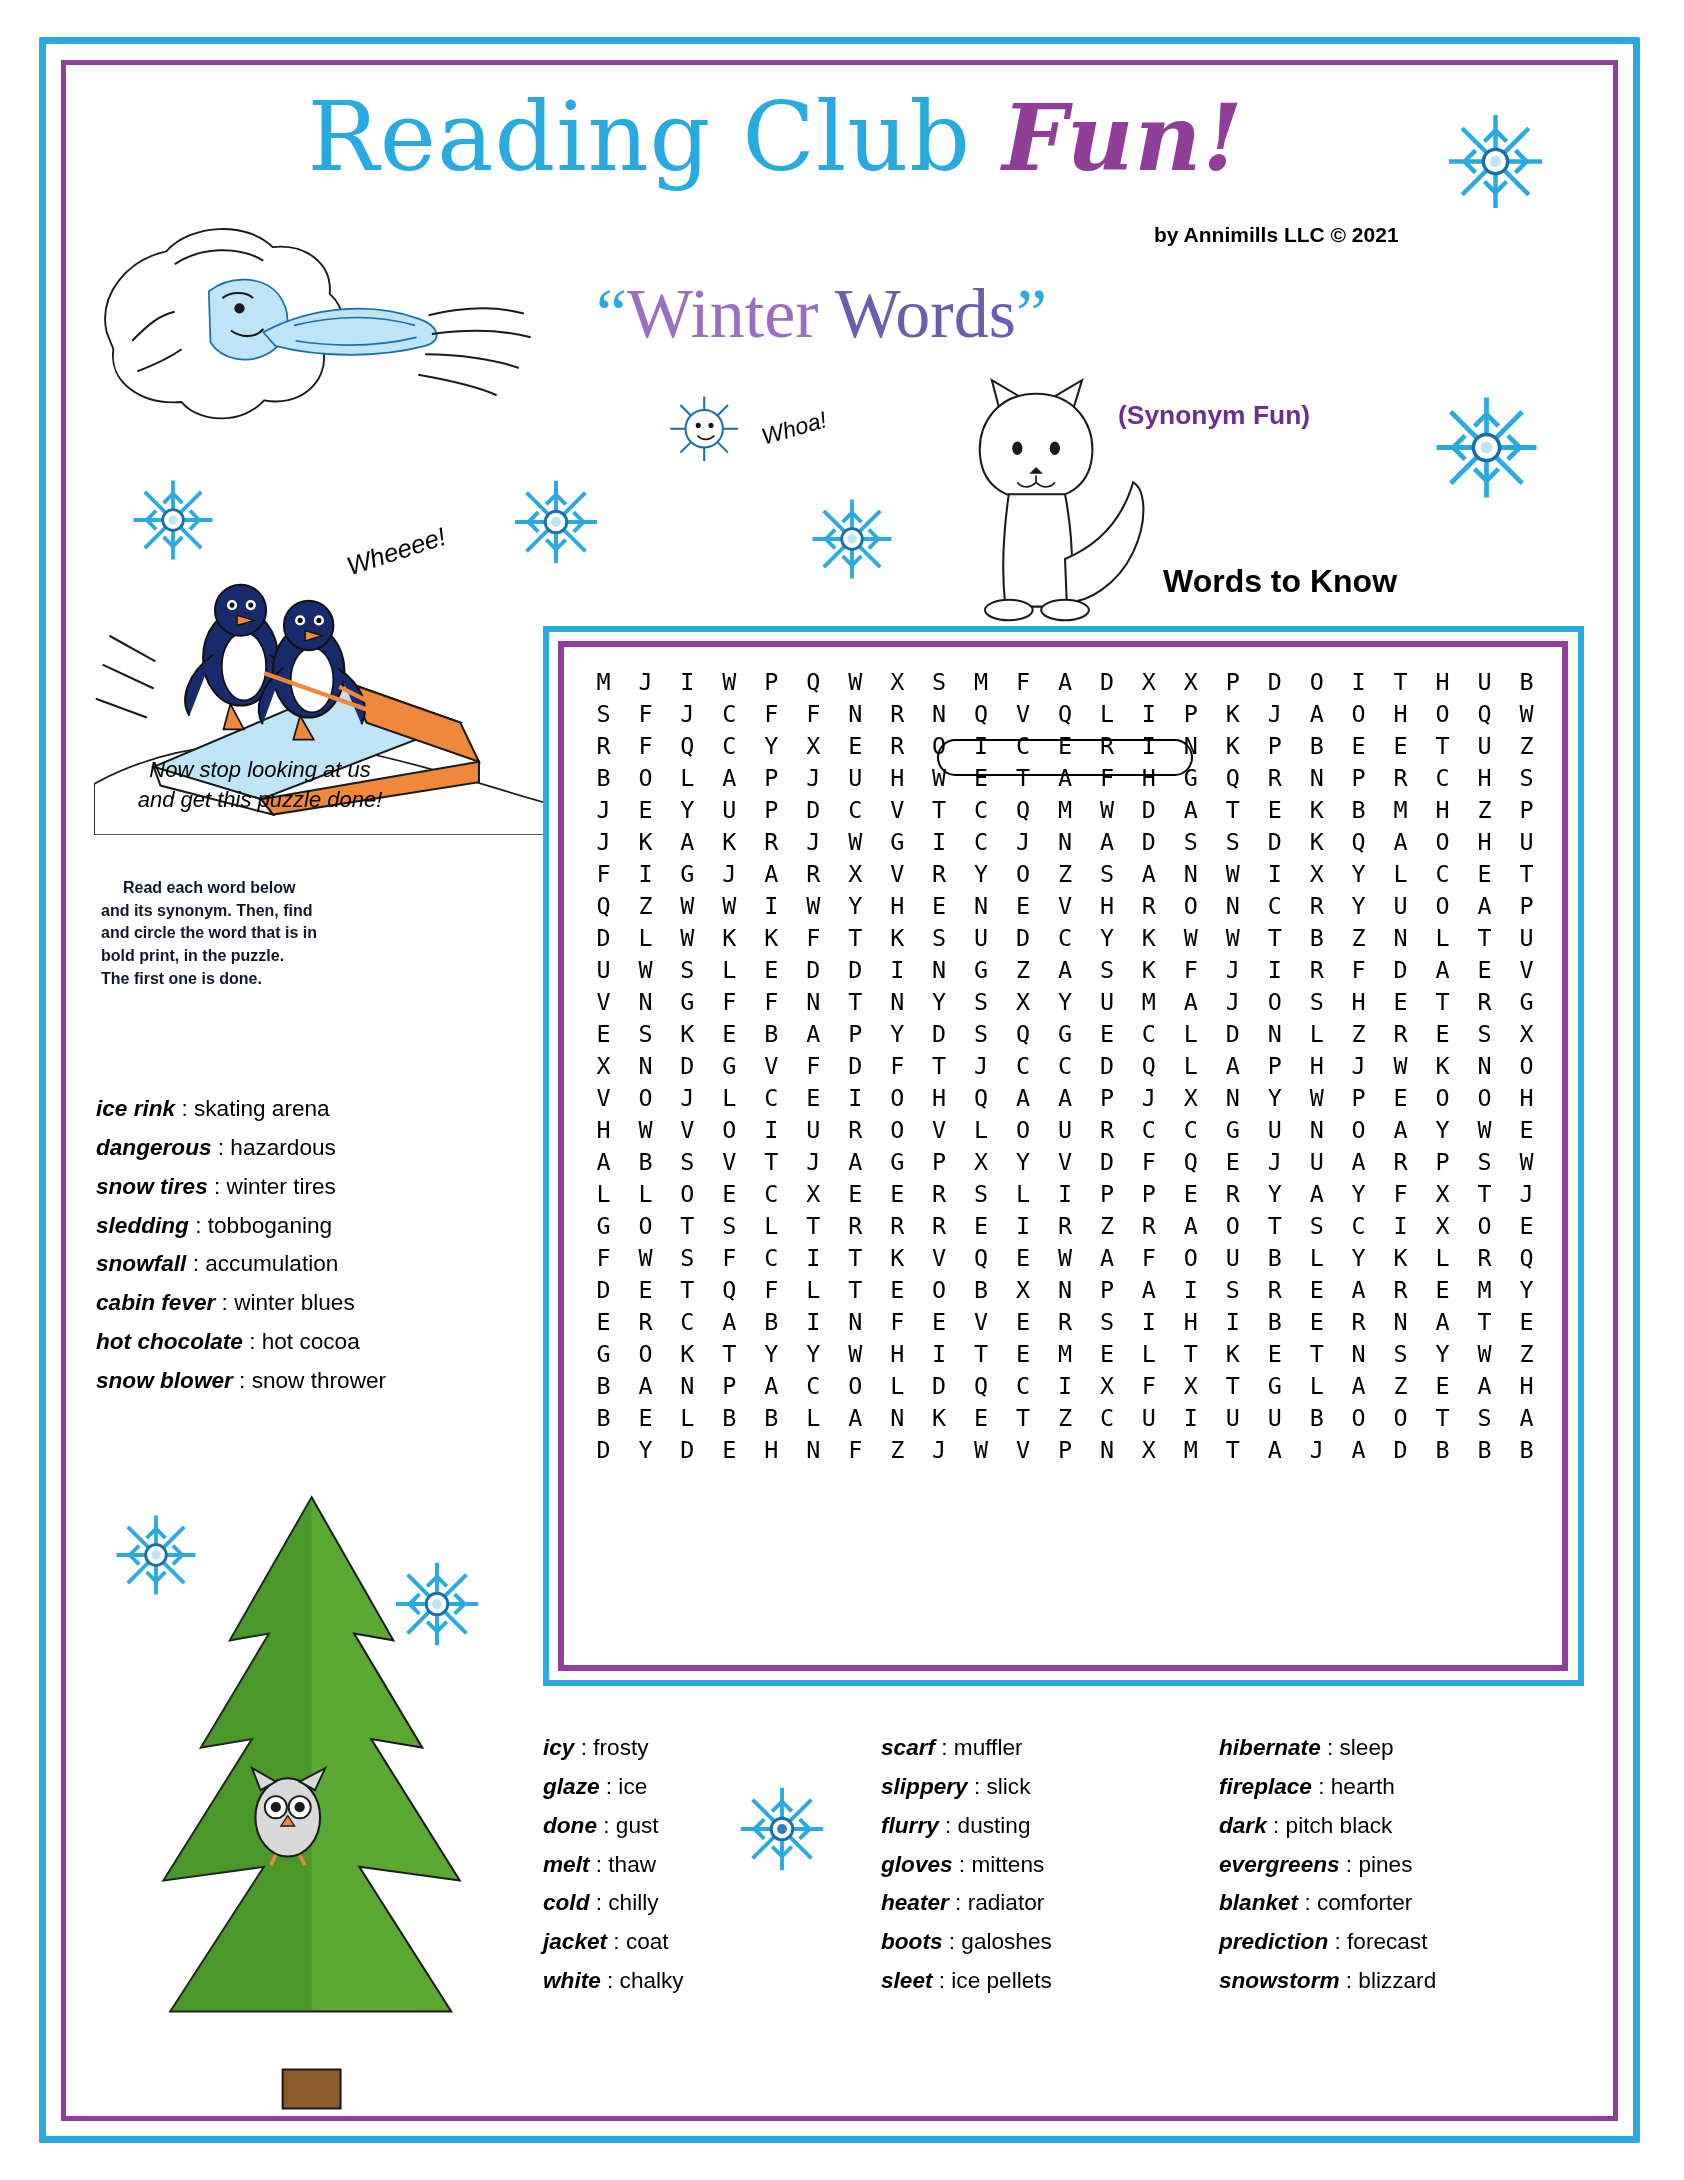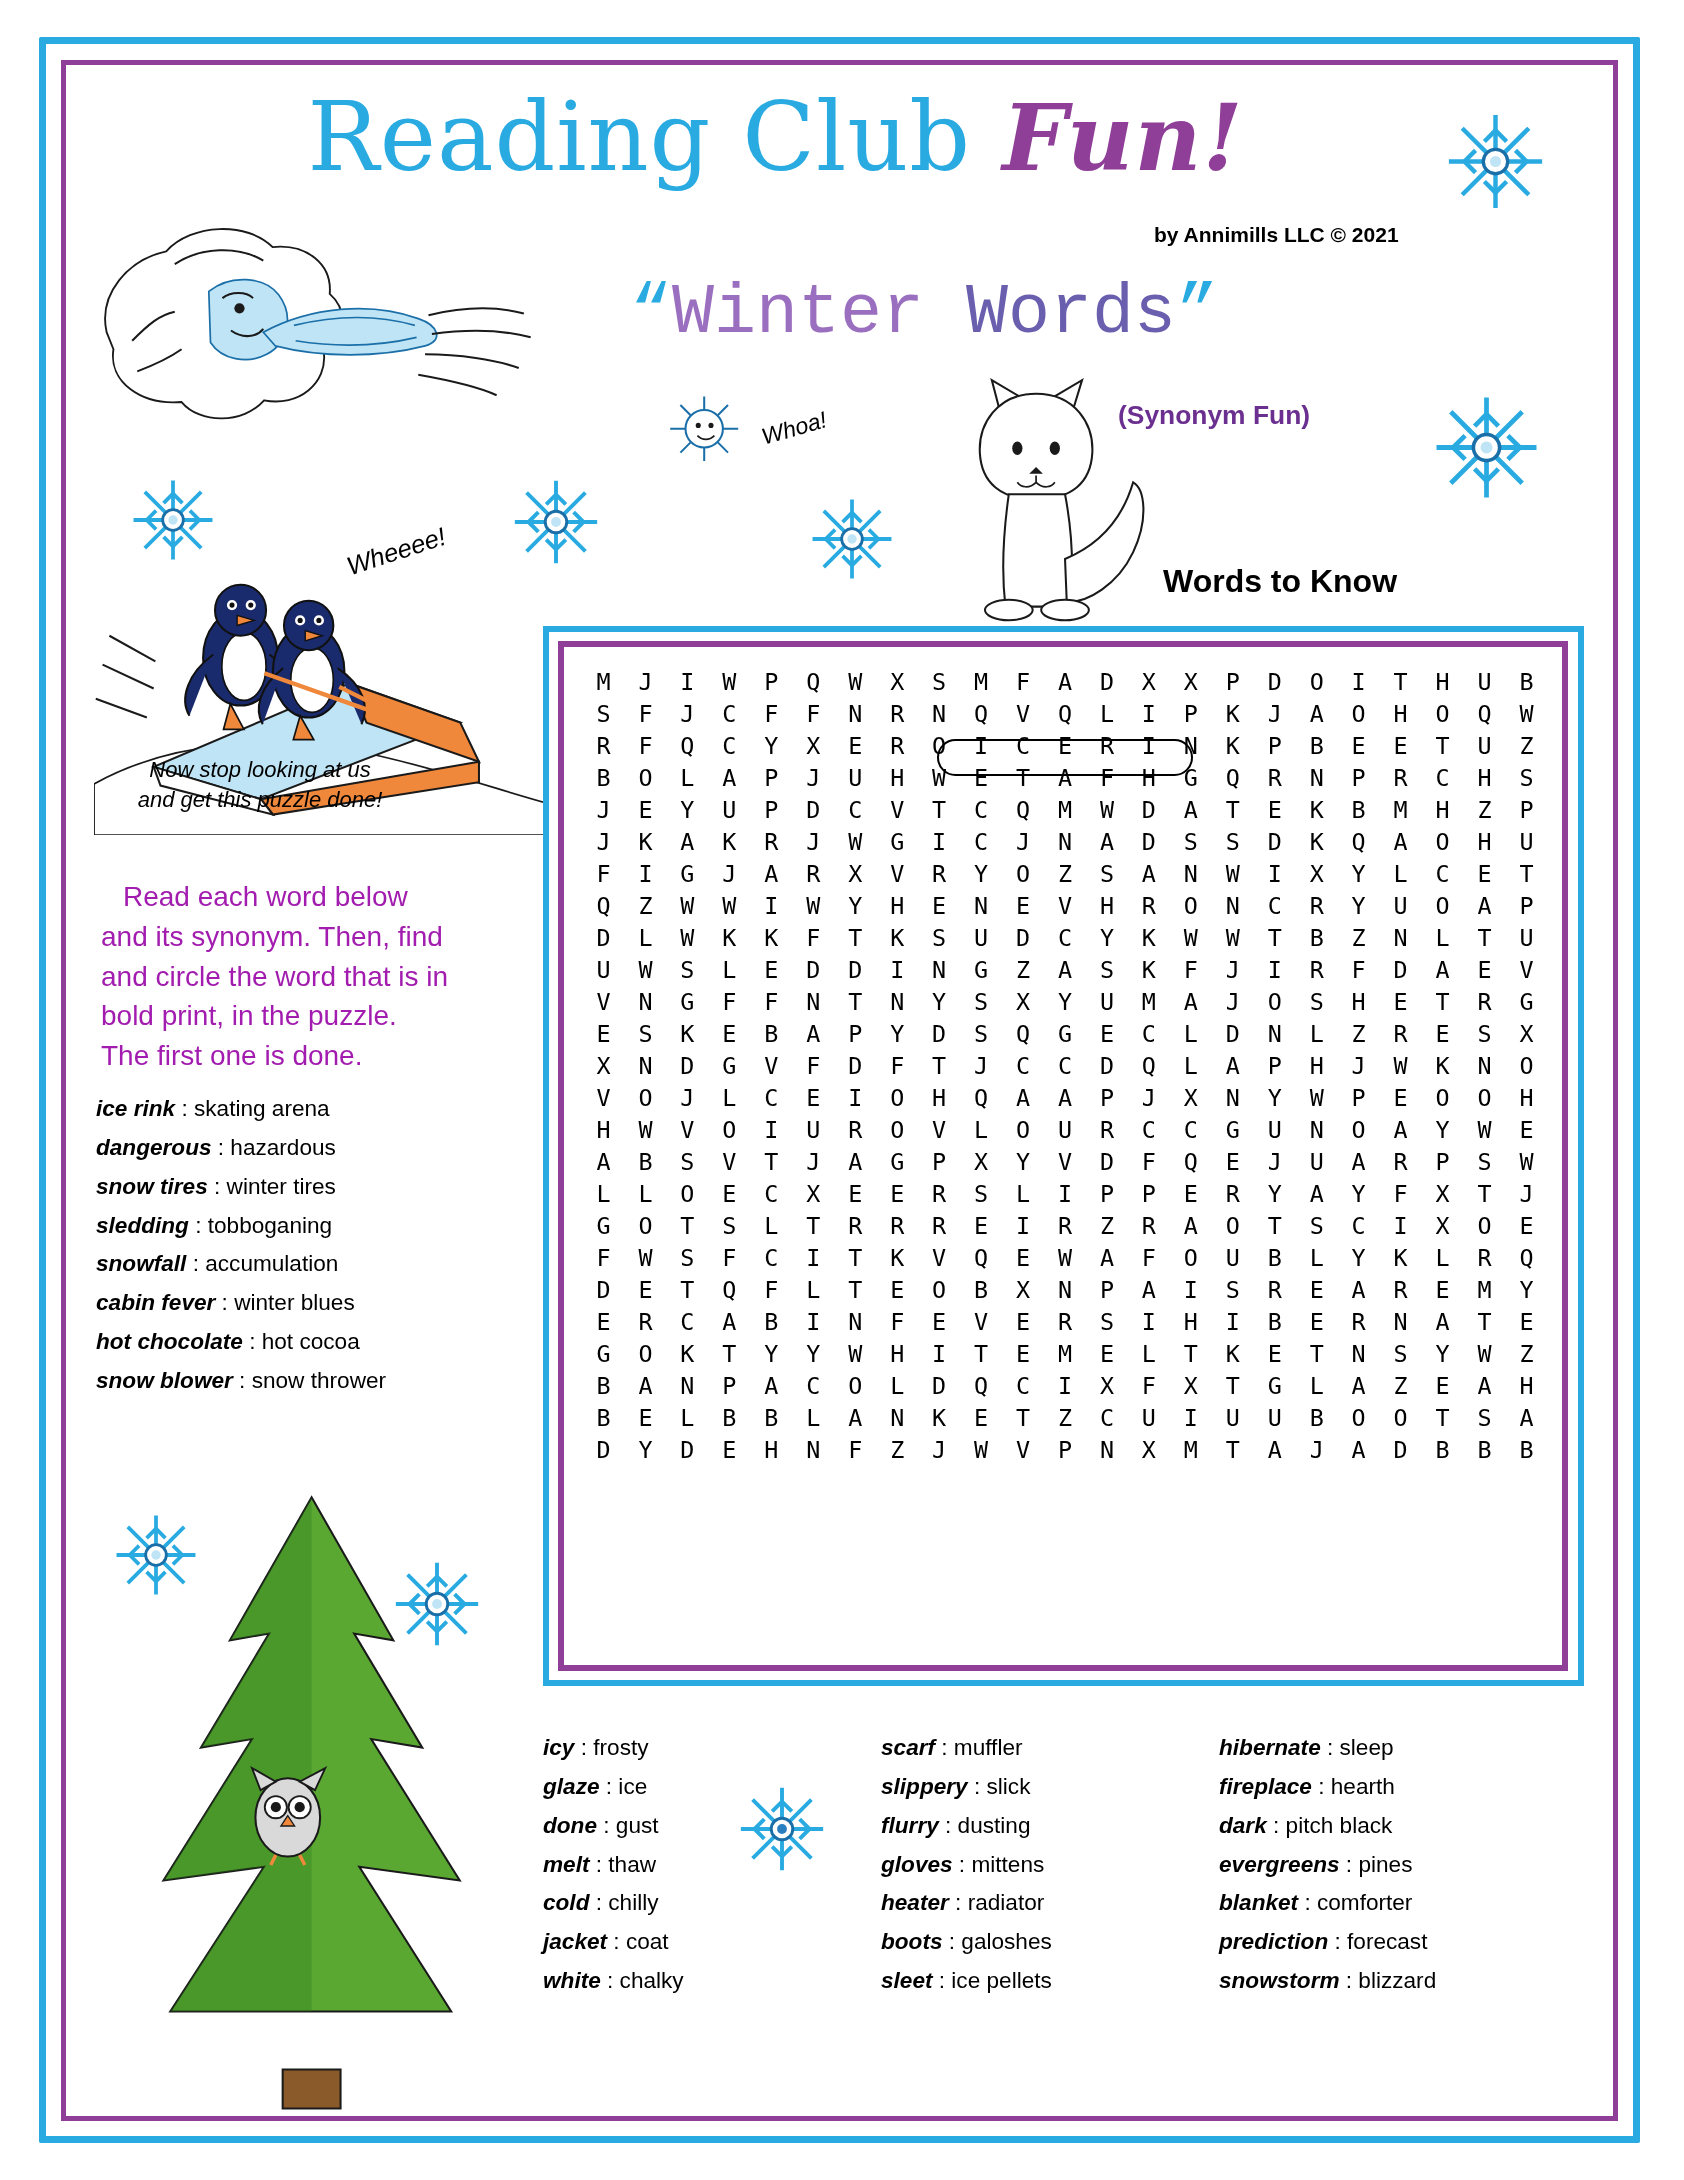--- a/index.html
+++ b/index.html
@@ -64,25 +64,24 @@
     left: 1154px; top: 223px;
     font-size: 21px;
     font-weight: bold;
     color: #000;
     font-family: "Liberation Sans", sans-serif;
     text-align: center;
   }
   .subtitle {
     position: absolute;
     left: 596px; top: 274px;
-    font-family: Liberation Mono, monospace;
+    font-family: Liberation Serif, serif;
     font-size: 70px;
     color: #9b6fbf;
     white-space: nowrap;
-    margin-left: 34px;
   }
   .subtitle .q {
     color: #29abe2;
   }
   .subtitle .w2 {
     color: #6a5fae;
   }
   .subtitle-sub {
     position: absolute;
     left: 1118px; top: 400px;
@@ -106,24 +105,24 @@
     font-size: 22px;
     font-style: italic;
     line-height: 1.35;
     color: #000;
     text-align: center;
   }
   .instructions {
     position: absolute;
     left: 101px; top: 877px;
     width: 358px;
-    font-size: 28px;
-    font-weight: normal;
+    font-size: 16px;
+    font-weight: bold;
     line-height: 1.42;
-    color: #a21caf;
+    color: #0f172a;
   }
   .instructions .indent { padding-left: 22px; }
 
   .wordlist-left {
     position: absolute;
     left: 96px; top: 1090px;
     width: 400px;
     font-size: 22.6px;
     line-height: 1.72;
     color: #000;

